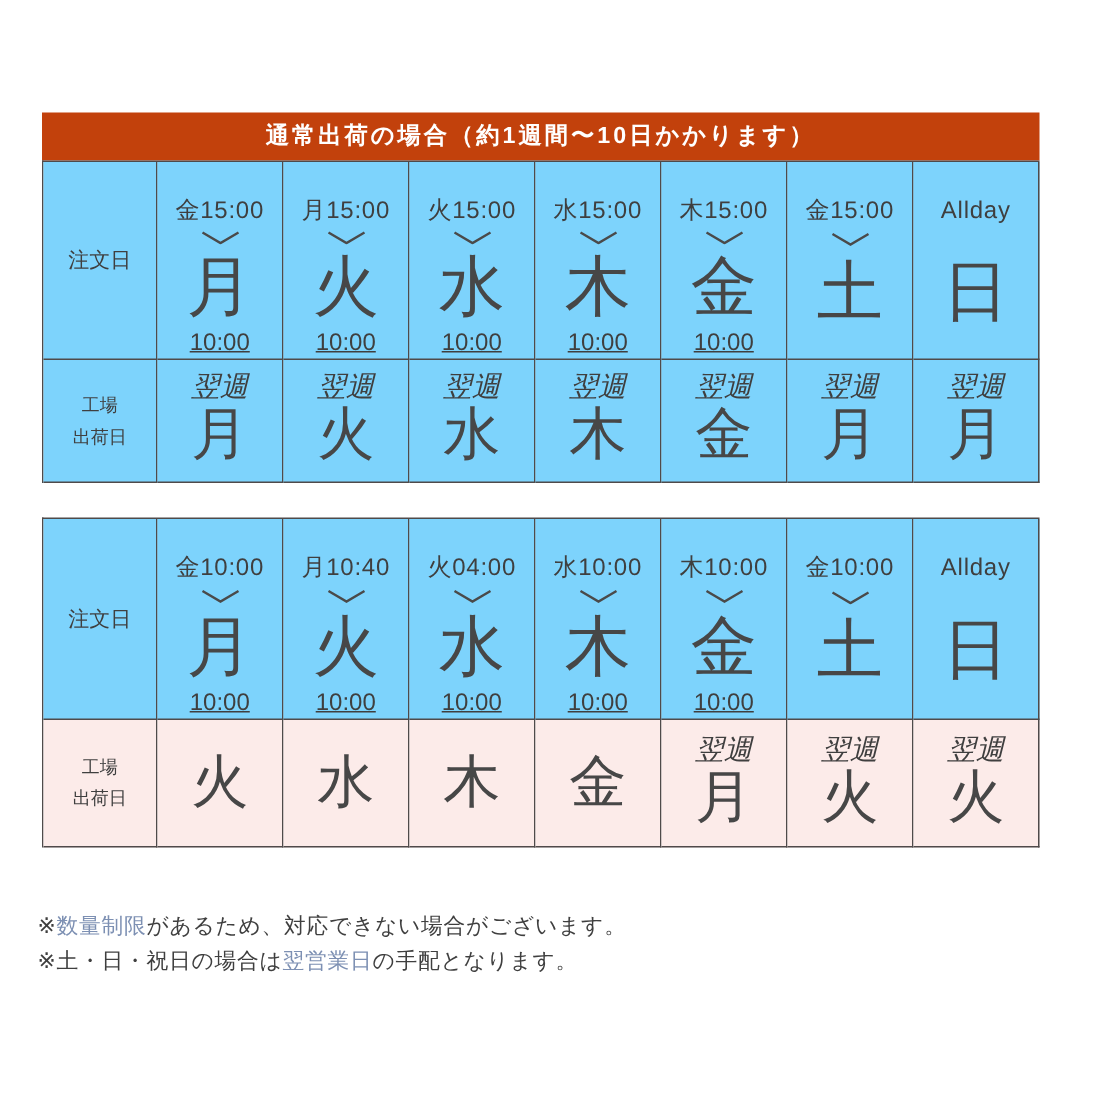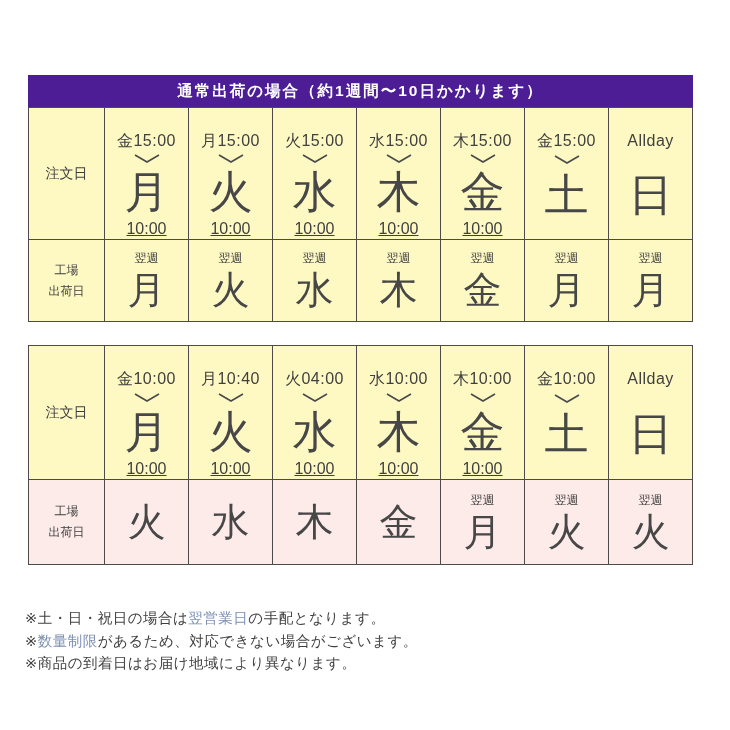--- a/index.html
+++ b/index.html
@@ -4,43 +4,43 @@
 <style>
   * { margin:0; padding:0; box-sizing:border-box; }
   html,body { width:730px; height:730px; background:#ffffff;
     font-family:"Liberation Sans","DejaVu Sans",sans-serif; color:#3f3f3f; }
   .page { position:relative; width:730px; height:730px; background:#fff; overflow:hidden; }
 
   .sched { position:absolute; left:28px; width:665px; }
   .sched-normal { top:75px; }
   .sched-speed  { top:345px; }
 
-  .bar { height:32px; line-height:32px; background:#4c1d95; color:#ffffff;
+  .bar { height:32px; line-height:32px; background:#c2410c; color:#ffffff;
     font-weight:bold; font-size:15.5px; text-align:center; letter-spacing:2px; }
 
   .grid { display:grid; grid-template-columns:76px repeat(7,1fr);
     border-left:1px solid #4f4a4a; border-top:1px solid #4f4a4a; }
   .grid-normal { grid-template-rows:132px 82px; }
   .grid-speed  { grid-template-rows:134px 85px; }
 
   .cell { border-right:1px solid #4f4a4a; border-bottom:1px solid #4f4a4a;
     display:flex; flex-direction:column; align-items:center; justify-content:center;
-    overflow:hidden; background:#fef9c3; }
+    overflow:hidden; background:#7dd3fc; }
 
   .label-cell { font-size:14px; text-align:center; }
   .label-cell.two-line { font-size:12px; line-height:21px; white-space:pre-line; }
 
   .order-cell { justify-content:flex-start; padding-top:22px; }
   .slot-time   { height:22px; line-height:22px; font-size:16px; letter-spacing:0.5px; }
   .slot-chev   { height:18px; display:flex; align-items:center; justify-content:center; }
   .slot-day    { height:54px; line-height:54px; font-size:44px; color:#474747; }
   .slot-cutoff { height:20px; line-height:20px; font-size:16px;text-decoration:underline; }
 
   .ship-cell { }
-  .nextweek { font-size:12px; line-height:19px; }
+  .nextweek { font-size:19px; line-height:19px;font-style:italic; }
   .shipday  { font-size:38px; line-height:44px; color:#474747; }
 
   .pink { background:#fcebe9; }
 
   .notes { position:absolute; left:25px; top:607px; font-size:14.5px; }
   .note  { line-height:22.5px; letter-spacing:0.5px; }
   .note-link { color:#7d90b3; }
 </style>
 </head>
 <body>
@@ -262,18 +262,17 @@
         <div class="shipday">火</div>
       </div>
       <div class="cell ship-cell pink">
         <div class="nextweek">翌週</div>
         <div class="shipday">火</div>
       </div>
     </div>
   </div>
 
   <div class="notes">
+    <div class="note"><span>※</span><span class="note-link">数量制限</span><span>があるため、対応できない場合がございます。</span></div>
     <div class="note"><span>※土・日・祝日の場合は</span><span class="note-link">翌営業日</span><span>の手配となります。</span></div>
-    <div class="note"><span>※</span><span class="note-link">数量制限</span><span>があるため、対応できない場合がございます。</span></div>
-    <div class="note"><span>※商品の到着日はお届け地域により異なります。</span><span class="note-link"></span><span></span></div>
   </div>
 
 </div>
 
 </body></html>

